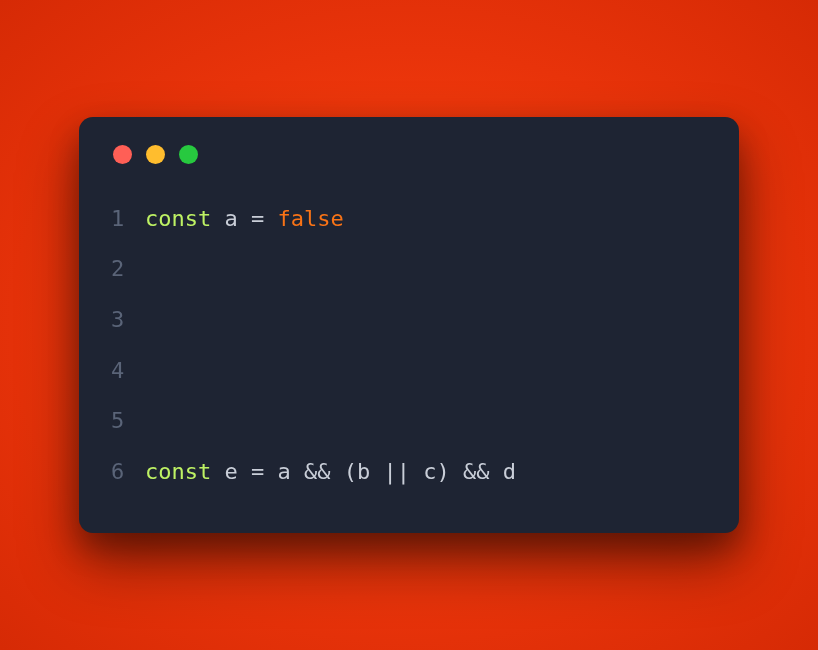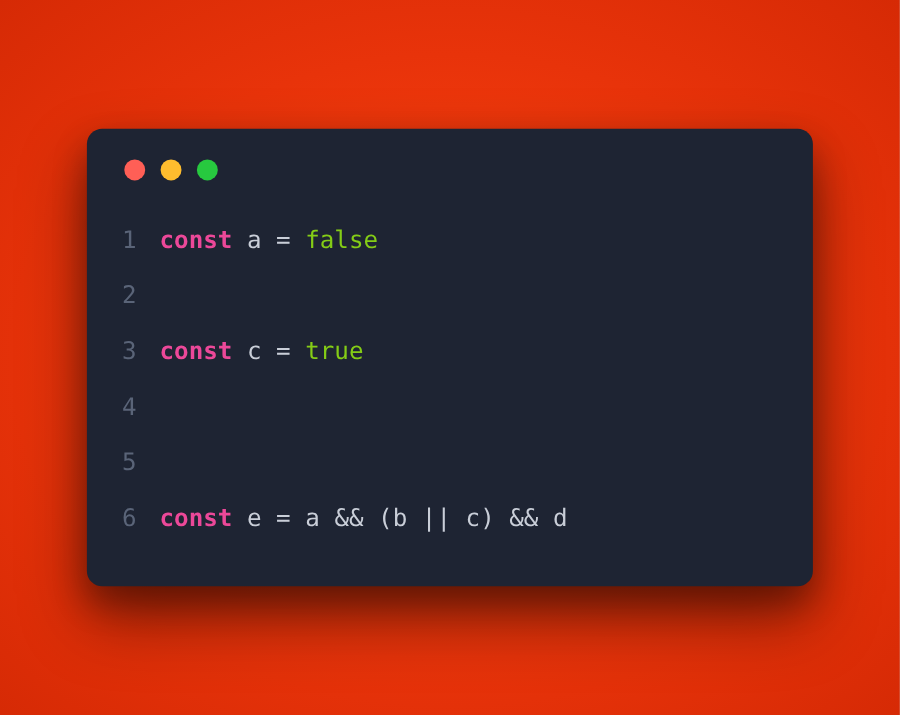--- a/index.html
+++ b/index.html
@@ -44,36 +44,36 @@
     .line {
       display: flex;
       white-space: pre;
     }
     .lineno {
       color: #5a6478;
       width: 34px;
       text-align: left;
       user-select: none;
     }
-    .keyword { color: #ec4899; font-weight: bold; }
+    .keyword { color: #bef264; }
     .ident { color: #c9ced8; }
     .op { color: #c9ced8; }
-    .bool { color: #84cc16; text-align: center; }
+    .bool { color: #f97316; text-align: center; }
     .paren { color: #c9ced8; }
   </style>
 </head>
 <body>
 
 <div class="window">
   <div class="traffic-lights">
     <div class="traffic-light red"></div>
     <div class="traffic-light yellow"></div>
     <div class="traffic-light green"></div>
   </div>
   <div class="code" id="code">
       <div class="line"><span class="lineno">1</span><span><span class="keyword">const</span><span> </span><span class="ident">a</span><span> </span><span class="op">=</span><span> </span><span class="bool">false</span></span></div>
       <div class="line"><span class="lineno">2</span></div>
-      <div class="line"><span class="lineno">3</span><span><span class="keyword">const</span><span> </span><span class="ident">c</span><span> </span><span class="op">=</span><span> </span><span class="bool">true</span></span></div>
+      <div class="line"><span class="lineno">3</span></div>
       <div class="line"><span class="lineno">4</span></div>
       <div class="line"><span class="lineno">5</span><span>&nbsp;</span></div>
       <div class="line"><span class="lineno">6</span><span><span class="keyword">const</span><span> </span><span class="ident">e</span><span> </span><span class="op">=</span><span> </span><span class="ident">a</span><span> </span><span class="op">&amp;&amp;</span><span> </span><span class="paren">(</span><span class="ident">b</span><span> </span><span class="op">||</span><span> </span><span class="ident">c</span><span class="paren">)</span><span> </span><span class="op">&amp;&amp;</span><span> </span><span class="ident">d</span></span></div>
     </div>
 </div>
 
 </body></html>

